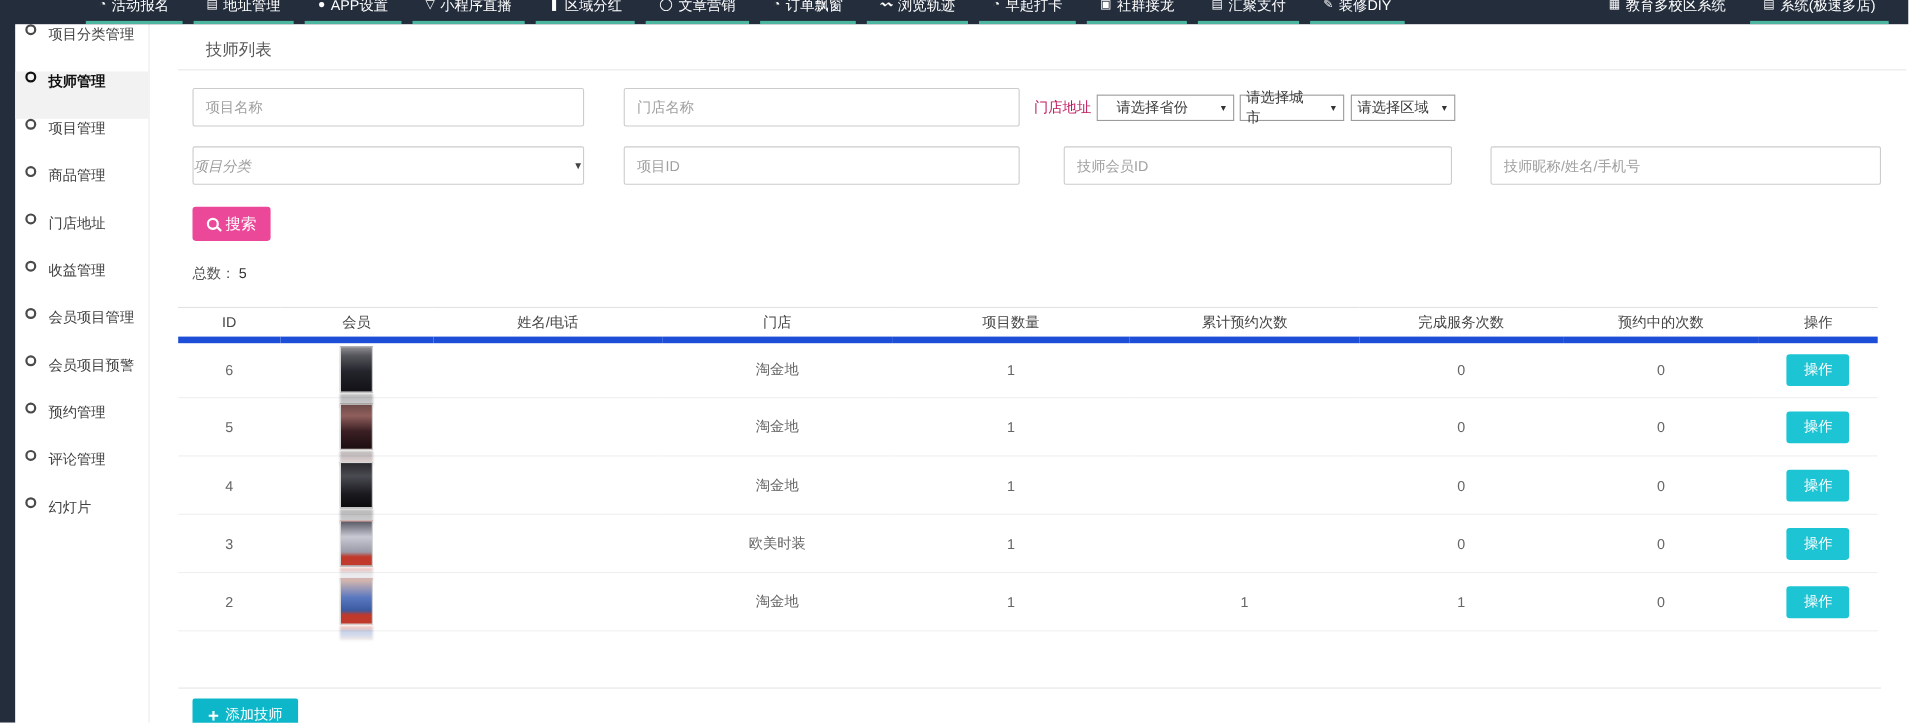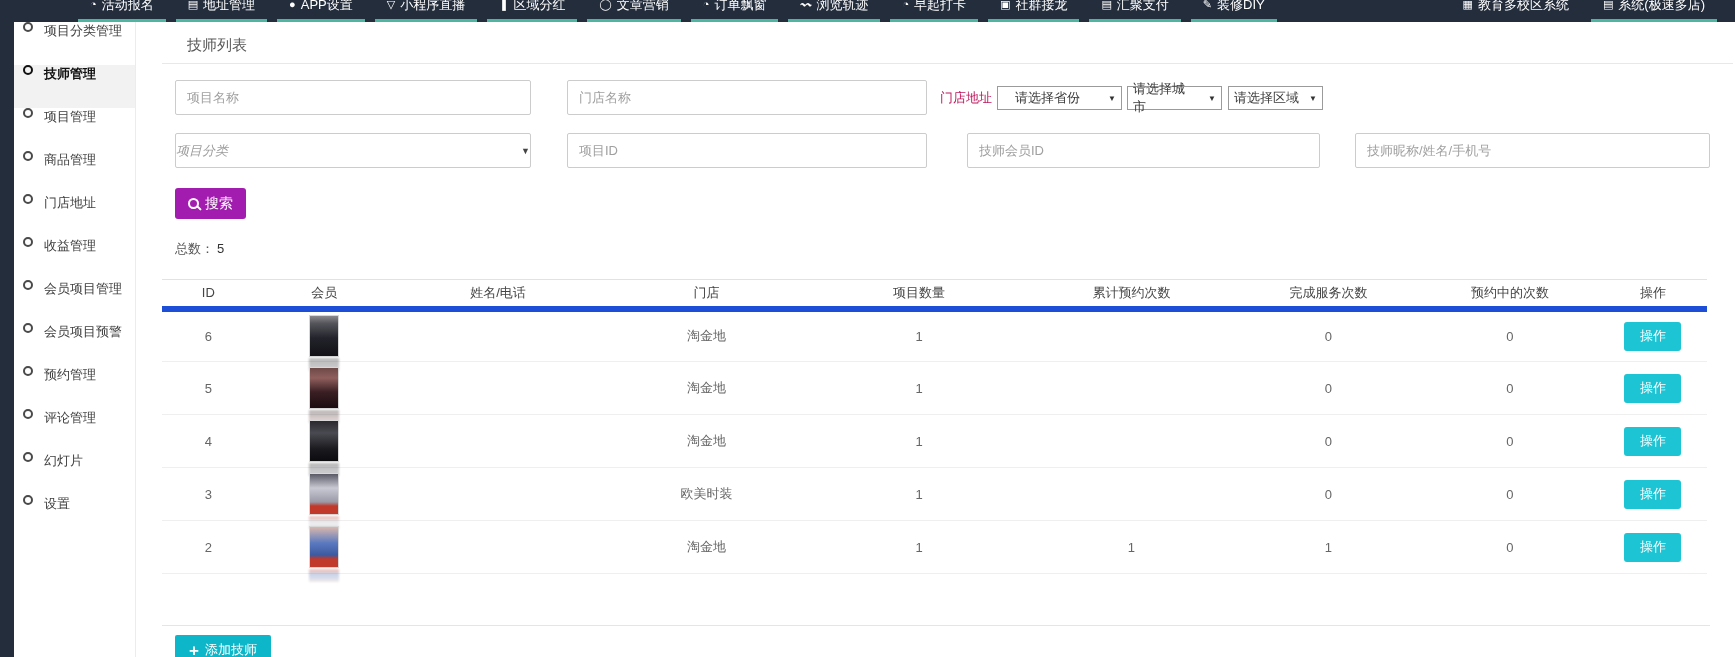--- a/index.html
+++ b/index.html
@@ -52,21 +52,21 @@
     background:#fff; display:flex; align-items:center; padding:0 5px;
     font-size:13px; color:#3a3a3a; cursor:pointer; }
   .sel .arrow { font-size:8px; color:#333; margin-left:auto; padding-left:5px; }
   .big-sel { position:absolute; top:0; height:35px; border:1px solid #cccccc;
     border-radius:2px; background:#fff; display:flex; align-items:center;
     padding:0 0; font-size:13px; color:#9e9e9e; cursor:pointer;font-style:italic; }
   .big-sel .arrow { margin-left:auto; font-size:9px; color:#444; }
 
   
   .search-btn { position:absolute; left:39px; top:166px; width:71px; height:31px;
-    background:#a21caf; border:none; border-radius:3px; color:#fff; font-size:14px;
+    background:#ec4899; border:none; border-radius:3px; color:#fff; font-size:14px;
     display:flex; align-items:center; justify-content:center; gap:6px; cursor:pointer;
     font-family:"Liberation Sans","DejaVu Sans",sans-serif; }
   .search-ic { width:11px; height:11px; border:2px solid #fff; border-radius:50%;
     position:relative; display:inline-block; flex:none; }
   .search-ic::after { content:""; position:absolute; width:6px; height:2px;
     background:#fff; transform:rotate(45deg); right:-5px; bottom:-2px; border-radius:1px; }
 
   
   .total-line { position:absolute; left:39px; top:218px; font-size:13px; color:#555; }
   .total-line .num { color:#333; margin-left:3px; }
@@ -200,24 +200,20 @@
       <span class="radio"></span>
       <span>预约管理</span>
     </div>
     <div class="side-item">
       <span class="radio"></span>
       <span>评论管理</span>
     </div>
     <div class="side-item">
       <span class="radio"></span>
       <span>幻灯片</span>
-    </div>
-    <div class="side-item">
-      <span class="radio"></span>
-      <span>设置</span>
     </div>
   </div>
 
 <div class="content">
   <div class="page-title">技师列表</div>
   <div class="title-divider"></div>
 
   <div class="filter-row r1">
     <input class="txt-input f-abs" style="left: 0px; width: 356px;" placeholder="项目名称">
     <input class="txt-input f-abs" style="left: 392px; width: 360px;" placeholder="门店名称">

